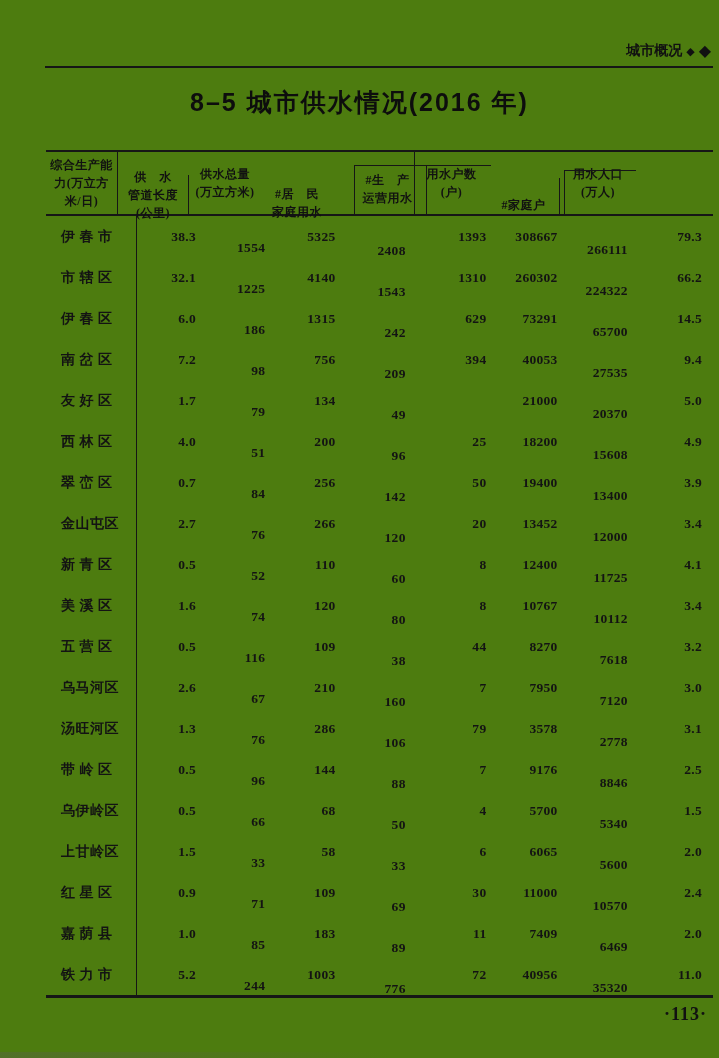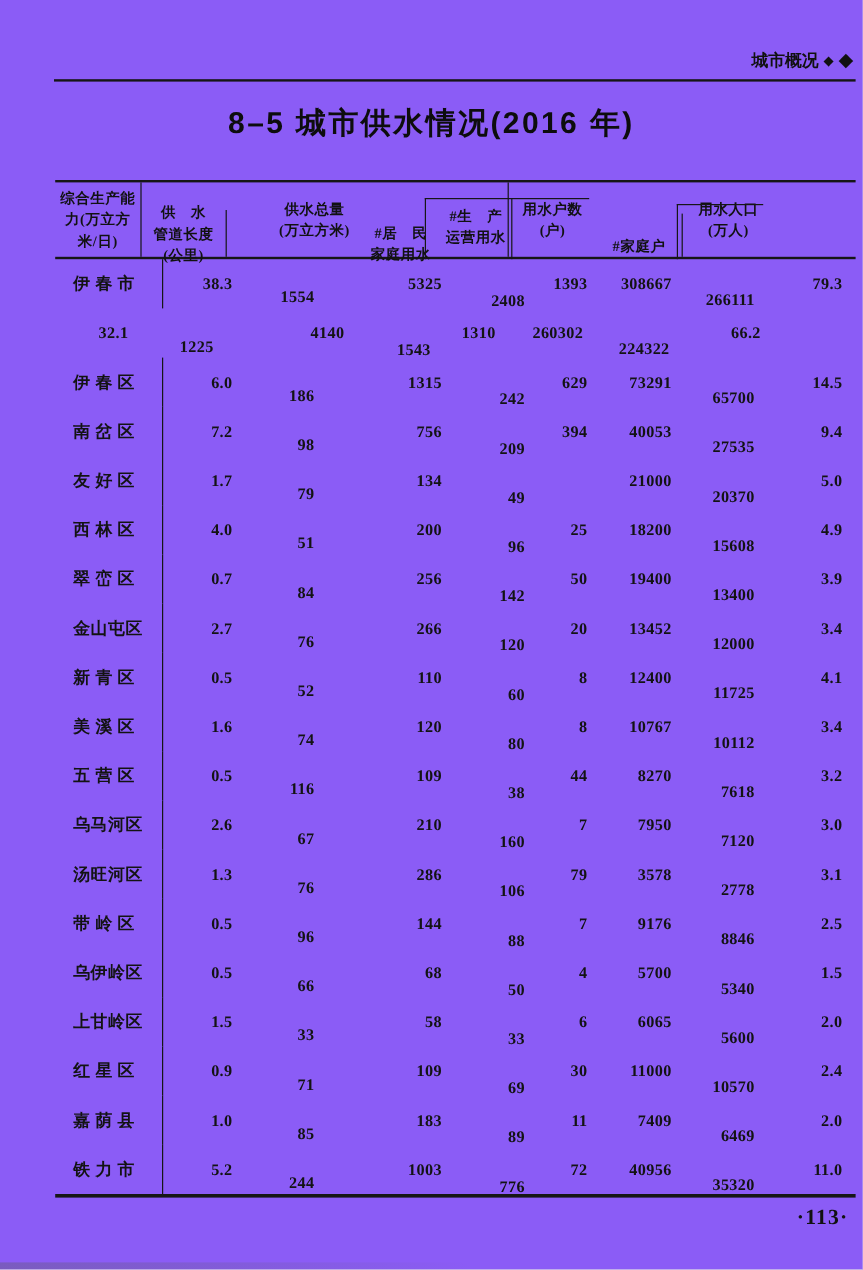--- a/index.html
+++ b/index.html
@@ -1,19 +1,19 @@
 <!DOCTYPE html>
 <html><head>
 <meta charset="utf-8">
 <style>
   * { margin:0; padding:0; box-sizing:border-box; }
   html,body { background:#e8e8e6; }
   .page {
     position:relative; width:719px; height:1058px;
-    background:#8b5cf6; overflow:hidden;
+    background:#4d7c0f; overflow:hidden;
     font-family:"Liberation Serif","DejaVu Serif",serif;
     color:#161616;
   }
   
   .running-head {
     position:absolute; top:42px; right:8px;
     font-family:"Liberation Sans","DejaVu Sans",sans-serif;
     font-weight:bold; font-size:14px; color:#111;
     display:flex; align-items:center; gap:4px;
   }
@@ -41,21 +41,21 @@
     border-bottom:2px solid #161616;
   }
   .hc {
     display:flex; align-items:center; justify-content:center;
     text-align:center; white-space:pre;
     font-size:12px; font-weight:600; line-height:1.5;
     letter-spacing:0.5px; color:#111;
   }
   .hc.bline { border-right:1.2px solid #161616; }
   .c0 { width:93px; } .c1 { width:72px; } .c2 { width:71px;margin-top:23px; }
-  .c3 { width:72px;margin-left:37px; } .c4 { width:72px;margin-top:28px; } .c5 { width:54px; }
+  .c3 { width:72px; } .c4 { width:72px;margin-top:28px; } .c5 { width:54px;margin-left:28px; }
   .c6 { width:73px; } .c7 { width:72px;margin-top:26px; } .c8 { width:76px; }
   .hc.inset-a { padding-top:12px; }
   .hc.inset-b { padding-top:17px; }
   .hbox {
     position:absolute; pointer-events:none;
     border:1.2px solid #161616; border-bottom:none; border-right:none;
   }
   .hbox-a { left:308px; top:13px; width:137px; height:51px; }
   .hline-a { position:absolute; left:380px; top:13px; width:1.2px; height:51px; background:#161616; pointer-events:none; }
   .hbox-b { left:518px; top:18px; width:72px; height:46px; }
@@ -123,20 +123,21 @@
           <div class="cell num c1">38.3</div>
           <div class="cell num c2">1554</div>
           <div class="cell num c3">5325</div>
           <div class="cell num c4">2408</div>
           <div class="cell num c5">1393</div>
           <div class="cell num c6">308667</div>
           <div class="cell num c7">266111</div>
           <div class="cell num c8">79.3</div>
         </div>
         <div class="trow">
+          <div class="cell c0">市 辖 区</div>
           <div class="cell num c1">32.1</div>
           <div class="cell num c2">1225</div>
           <div class="cell num c3">4140</div>
           <div class="cell num c4">1543</div>
           <div class="cell num c5">1310</div>
           <div class="cell num c6">260302</div>
           <div class="cell num c7">224322</div>
           <div class="cell num c8">66.2</div>
         </div>
         <div class="trow">

